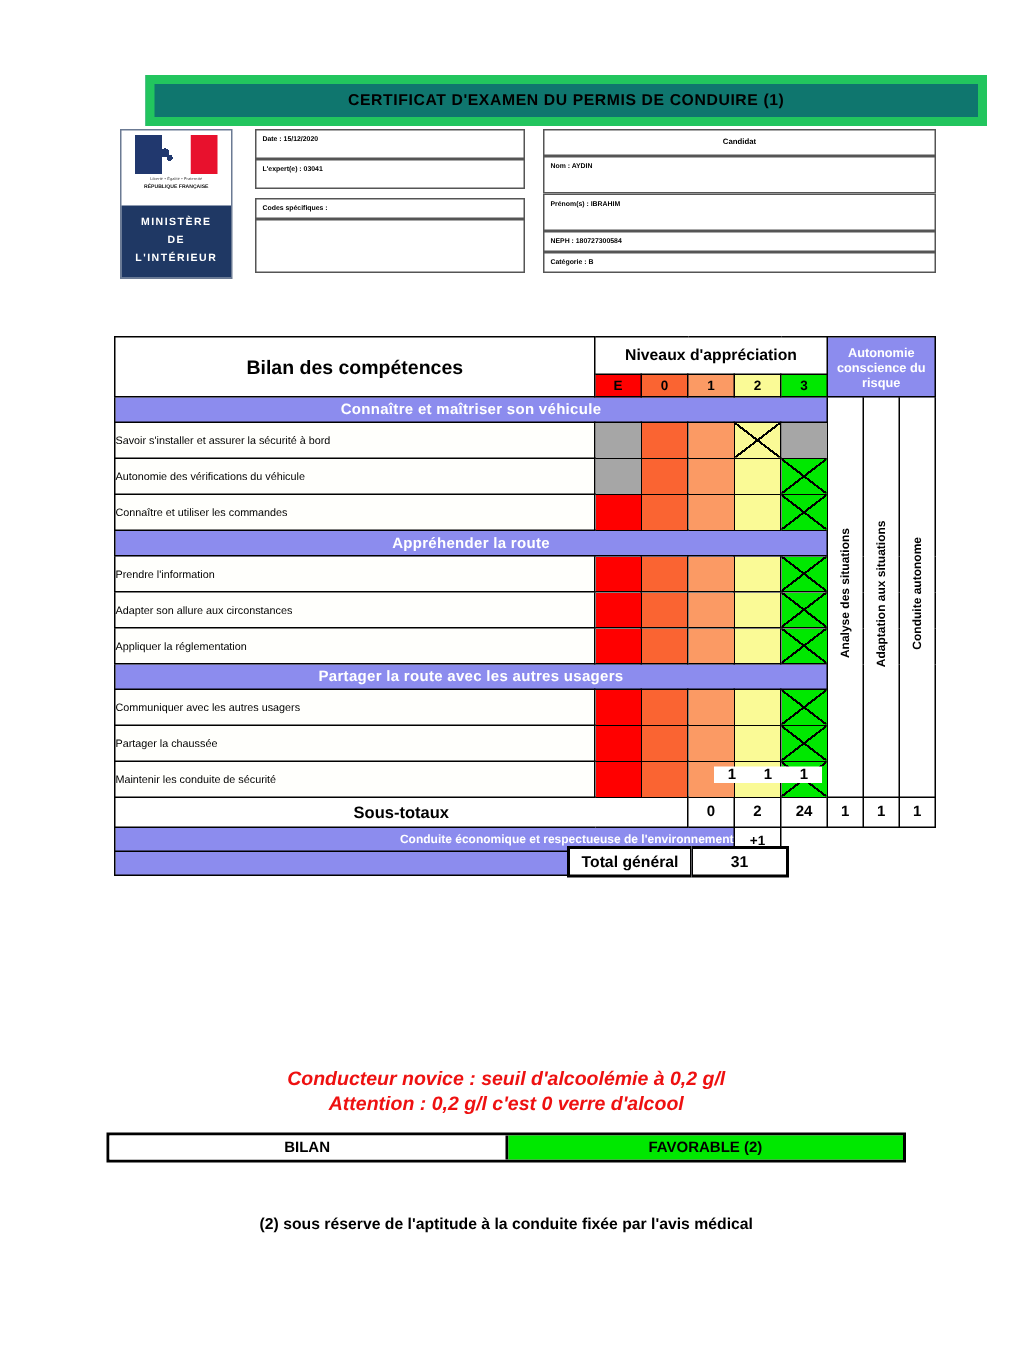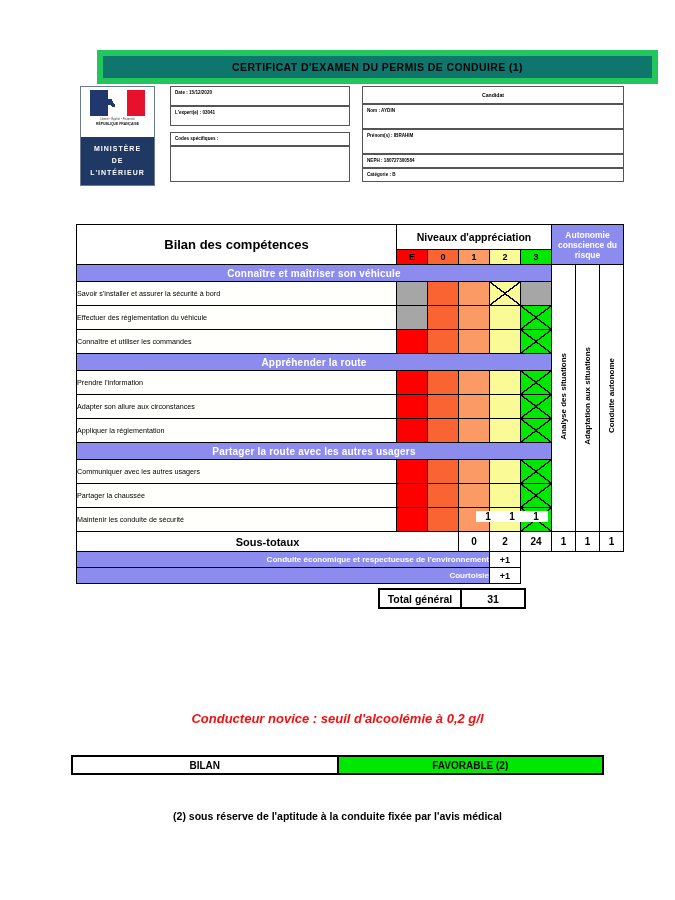--- a/index.html
+++ b/index.html
@@ -94,21 +94,21 @@
   .sous{
     font-size:11px;font-weight:bold;text-align:center;background:#fff;height:20px;
   }
   .bonus{
     background:#8c8cee;color:#fff;font-size:8px;font-weight:bold;text-align:right;height:16px;
   }
   .bonusval{text-align:center;font-size:9px;font-weight:bold;background:#fff;}
   .nb{border:none !important;background:transparent !important;}
 
   
-  .tg{position:absolute;left:378px;top:588px;width:148px;height:21px;display:flex;}
+  .tg{position:absolute;left:378px;top:564px;width:148px;height:21px;display:flex;}
   .tg .lab{
     flex:0 0 83px;border:2px solid #000;border-right:1px solid #000;
     display:flex;align-items:center;justify-content:center;
     font-size:10.5px;font-weight:bold;background:#fff;box-sizing:border-box;
   }
   .tg .val{
     flex:1;border:2px solid #000;border-left:1px solid #000;
     display:flex;align-items:center;justify-content:center;
     font-size:10.5px;font-weight:bold;background:#fff;box-sizing:border-box;
   }
@@ -206,21 +206,21 @@
         </tr>
         <tr>
           <td class="comp">Savoir s'installer et assurer la sécurité à bord</td>
           <td class="cell" style="background:#a6a6a6;"></td>
           <td class="cell" style="background:#fa6432;"></td>
           <td class="cell" style="background:#fb9a64;"></td>
           <td class="cell x" style="background:#fafa96;"></td>
           <td class="cell" style="background:#a6a6a6;"></td>
         </tr>
         <tr>
-          <td class="comp">Effectuer des réglementation du véhicule</td>
+          <td class="comp">Autonomie des vérifications du véhicule</td>
           <td class="cell" style="background:#a6a6a6;"></td>
           <td class="cell" style="background:#fa6432;"></td>
           <td class="cell" style="background:#fb9a64;"></td>
           <td class="cell" style="background:#fafa96;"></td>
           <td class="cell x" style="background:#00e800;"></td>
         </tr>
         <tr>
           <td class="comp">Connaître et utiliser les commandes</td>
           <td class="cell" style="background:#ff0000;"></td>
           <td class="cell" style="background:#fa6432;"></td>
@@ -304,20 +304,21 @@
       </tbody>
   </table>
 
   <div class="tg">
     <div class="lab">Total général</div>
     <div class="val">31</div>
   </div>
 
   <div class="warn">
     <div>Conducteur novice : seuil d'alcoolémie à 0,2 g/l</div>
+    <div>Attention : 0,2 g/l c'est 0 verre d'alcool</div>
   </div>
 
   <div class="bilan">
     <div class="bl">BILAN</div>
     <div class="br">FAVORABLE (2)</div>
   </div>
 
   <div class="note note2">(2) sous réserve de l'aptitude à la conduite fixée par l'avis médical</div>
 
 <div style="position: absolute; width: 24px; text-align: center; font-size: 10px; font-weight: bold; left: 476px; top: 510.5px; background: rgb(255, 255, 255);">1</div>

